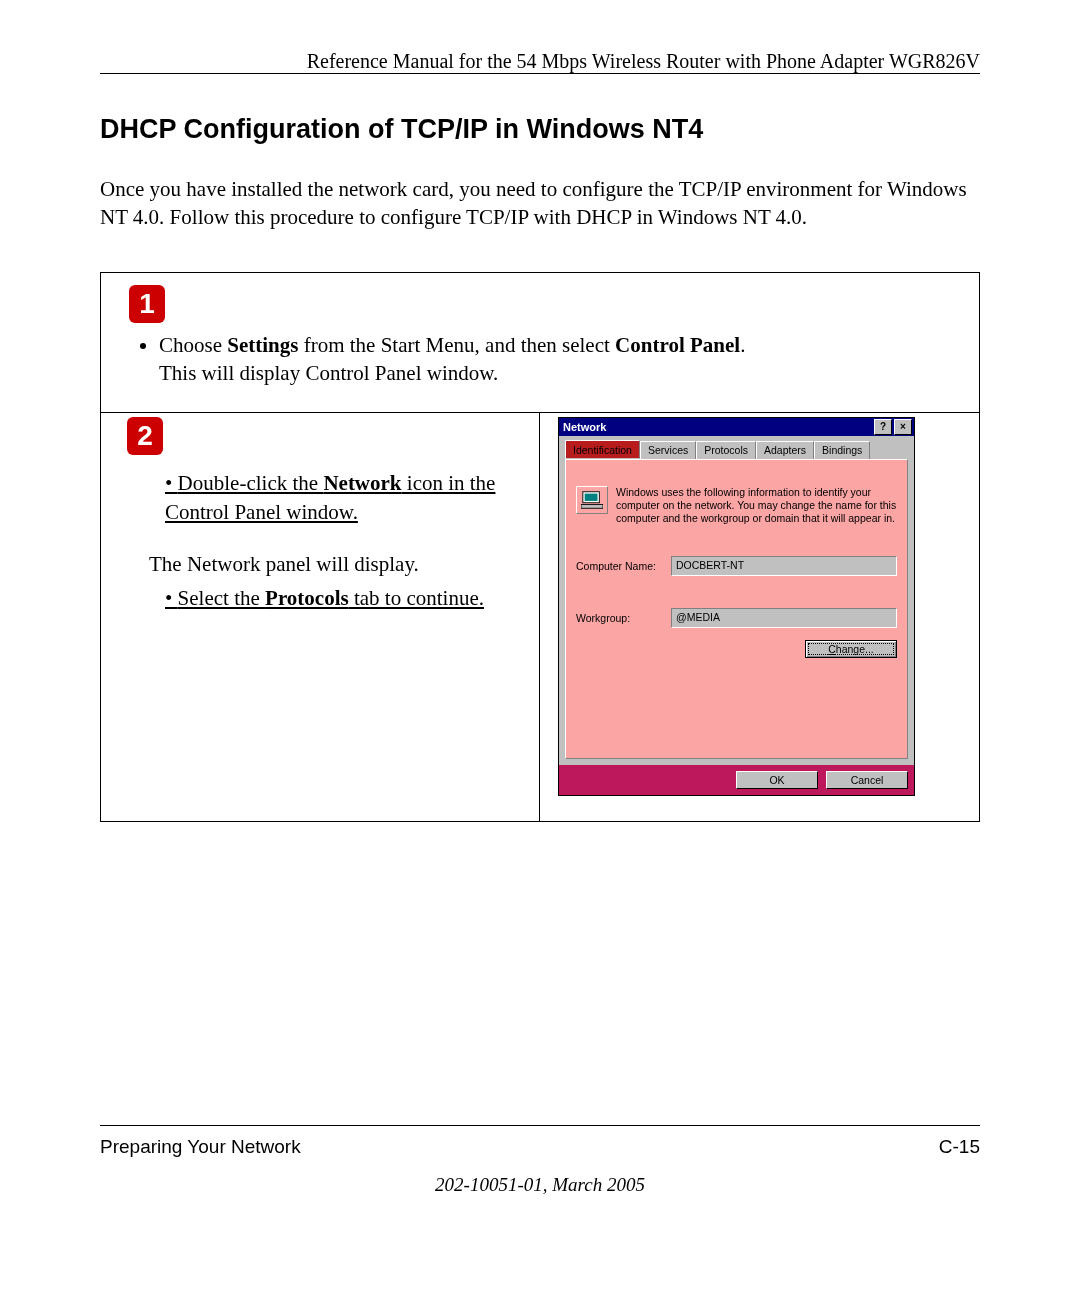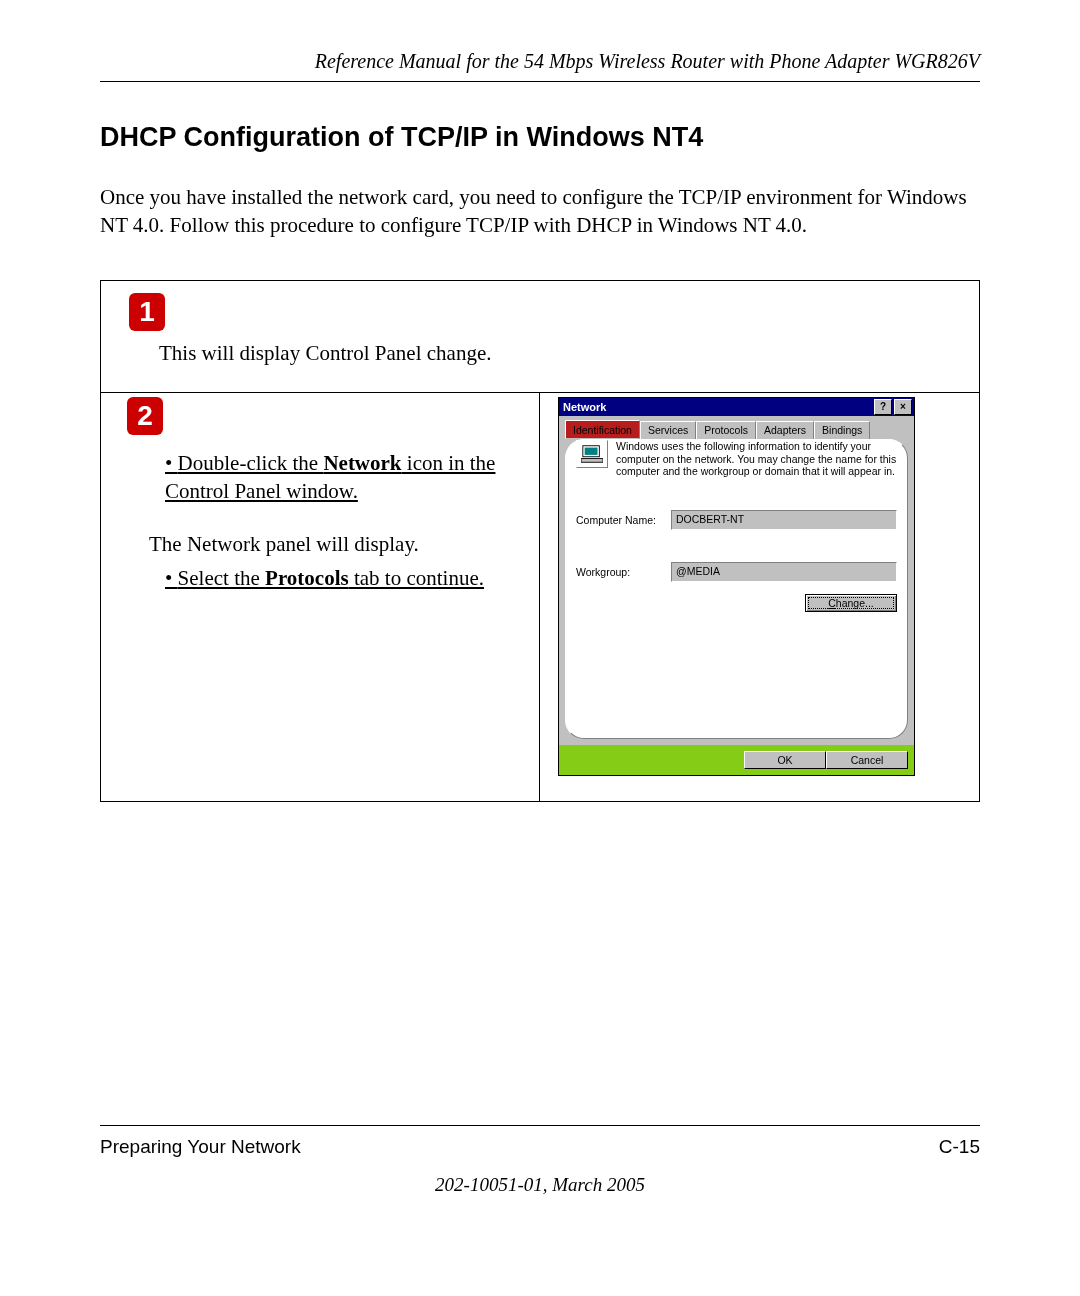--- a/index.html
+++ b/index.html
@@ -11,24 +11,23 @@
     width: 1080px;
     height: 1296px;
     position: relative;
     box-sizing: border-box;
   }
   .page {
     padding: 50px 100px 0 100px;
     box-sizing: border-box;
   }
   .header-text {
-    font-style: italic;
     font-size: 20px;
     text-align: right;
-    padding-bottom: 8px;
+    padding-bottom: 0;
     border-bottom: 1.5px solid #000;
     margin-bottom: 40px;
   }
   h2.heading {
     font-family: Arial, Helvetica, sans-serif;
     font-weight: bold;
     font-size: 27px;
     margin: 0 0 30px 0;
   }
   .intro {
@@ -159,26 +158,25 @@
     border-bottom: 1px solid #c0c0c0;
     z-index: 2;
     top: 0;
     padding-top:3px;
   }
   .panel {
     border-top: 1px solid #fff;
     border-left: 1px solid #fff;
     border-right: 1px solid #808080;
     border-bottom: 1px solid #808080;
-    background: #ffffff;
-    padding: 0 10px 12px 10px;
+    background: #fca5a5;
+    padding: 26px 10px 12px 10px;
     min-height: 300px;
     box-sizing: border-box;
     position: relative;
-    border-radius: 19px;
   }
   .desc-row { display:flex; align-items:flex-start; }
   .comp-icon {
     width: 30px; height: 26px;
     border-top:1px solid #fff; border-left:1px solid #fff;
     border-right:1px solid #808080; border-bottom:1px solid #808080;
     margin-right: 8px;
     display:flex; align-items:center; justify-content:center;
     font-size:12px;
   }
@@ -218,23 +216,23 @@
   }
   .win-btn.default {
     outline: 1px dotted #000;
     outline-offset: -4px;
     border: 1px solid #000;
     box-shadow: inset 1px 1px 0 #fff, inset -1px -1px 0 #808080;
   }
   .dlg-footer {
     display:flex;
     justify-content:flex-end;
-    gap: 0;
+    gap: 8px;
     padding: 6px 6px 6px 6px;
-    background:#84cc16;
+    background:#be185d;
   }
   
   .page-footer {
     position: absolute;
     left: 100px; right: 100px;
     bottom: 100px;
   }
   .footer-line {
     border-top: 1.5px solid #000;
     padding-top: 10px;
@@ -258,21 +256,26 @@
   <div class="header-text">Reference Manual for the 54 Mbps Wireless Router with Phone Adapter WGR826V</div>
 
   <h2 class="heading">DHCP Configuration of TCP/IP in Windows NT4</h2>
 
   <div class="intro">Once you have installed the network card, you need to configure the TCP/IP environment for Windows NT 4.0. Follow this procedure to configure TCP/IP with DHCP in Windows NT 4.0.</div>
 
   <div class="outer-box">
 
     <div class="step1">
       <div class="step-badge">1</div>
-      <div class="line2">This will display Control Panel change.</div>
+      <ul class="step-list">
+        <li>
+          <span>Choose </span><b>Settings</b><span> from the Start Menu, and then select </span><b>Control Panel</b><span>.</span>
+        </li>
+      </ul>
+      <div class="line2">This will display Control Panel window.</div>
     </div>
 
     <div class="step2-row">
       <div class="step2-left">
         <div class="step-badge">2</div>
         <div class="substep">
           •&nbsp;<span>Double-click the </span><b>Network</b><span> icon in the Control Panel window.</span>
         </div>
         <div class="para">The Network panel will display.</div>
         <div class="substep" style="margin-top:6px;">

